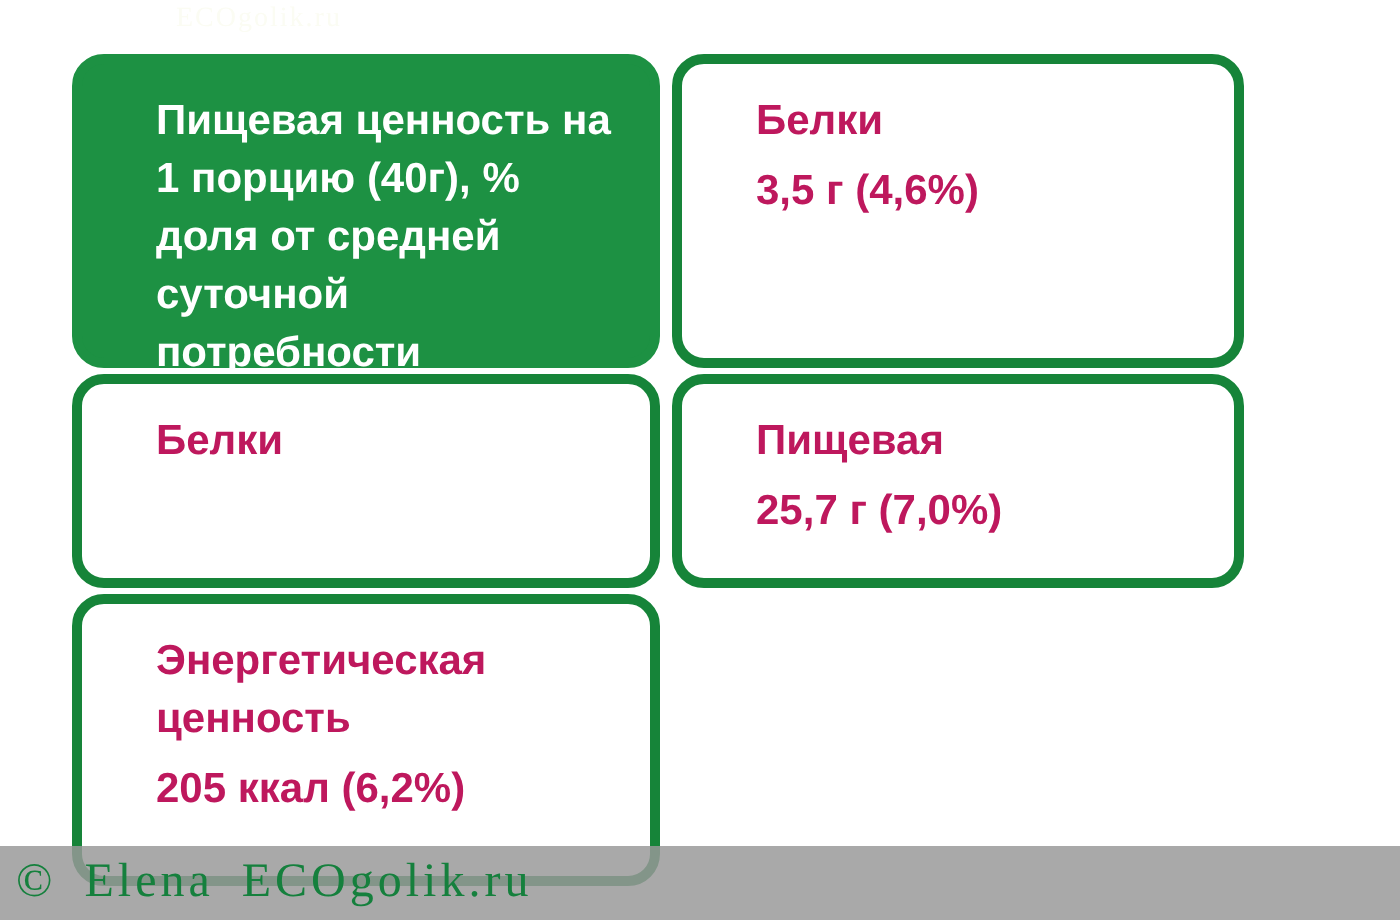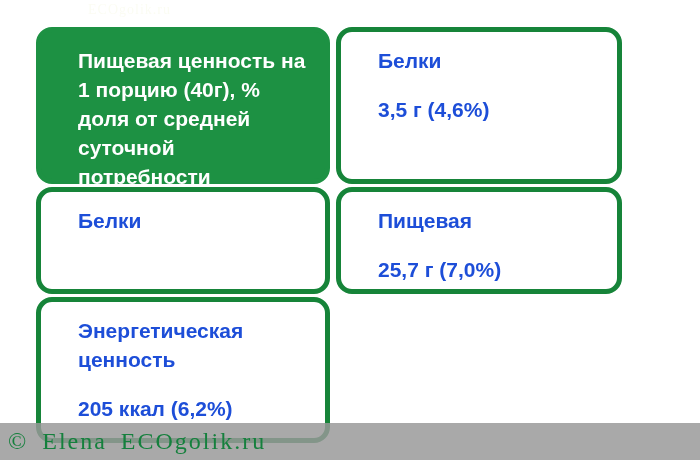--- a/index.html
+++ b/index.html
@@ -36,38 +36,38 @@
     column-gap: 6px;
     row-gap: 3px;
   }
 
   .card {
     box-sizing: border-box;
     background: #ffffff;
     border: 5px solid #168439;
     border-radius: 16px;
     padding: 14px 16px 0 37px;
-    color: #1d4ed8;
+    color: #be185d;
   }
   .card.filled {
     background: #1d9143;
     border-color: #1d9143;
     color: #ffffff;
   }
   .card .label {
     font-size: 21px;
     font-weight: bold;
     line-height: 29px;
     white-space: pre-line;
   }
   .card .value {
     font-size: 21px;
     font-weight: bold;
     line-height: 29px;
-    margin-top: 20px;
+    margin-top: 6px;
   }
 
   .footer-bar {
     position: absolute;
     left: 0;
     top: 423px;
     width: 700px;
     height: 37px;
     background: rgba(152, 152, 152, 0.84);
   }

